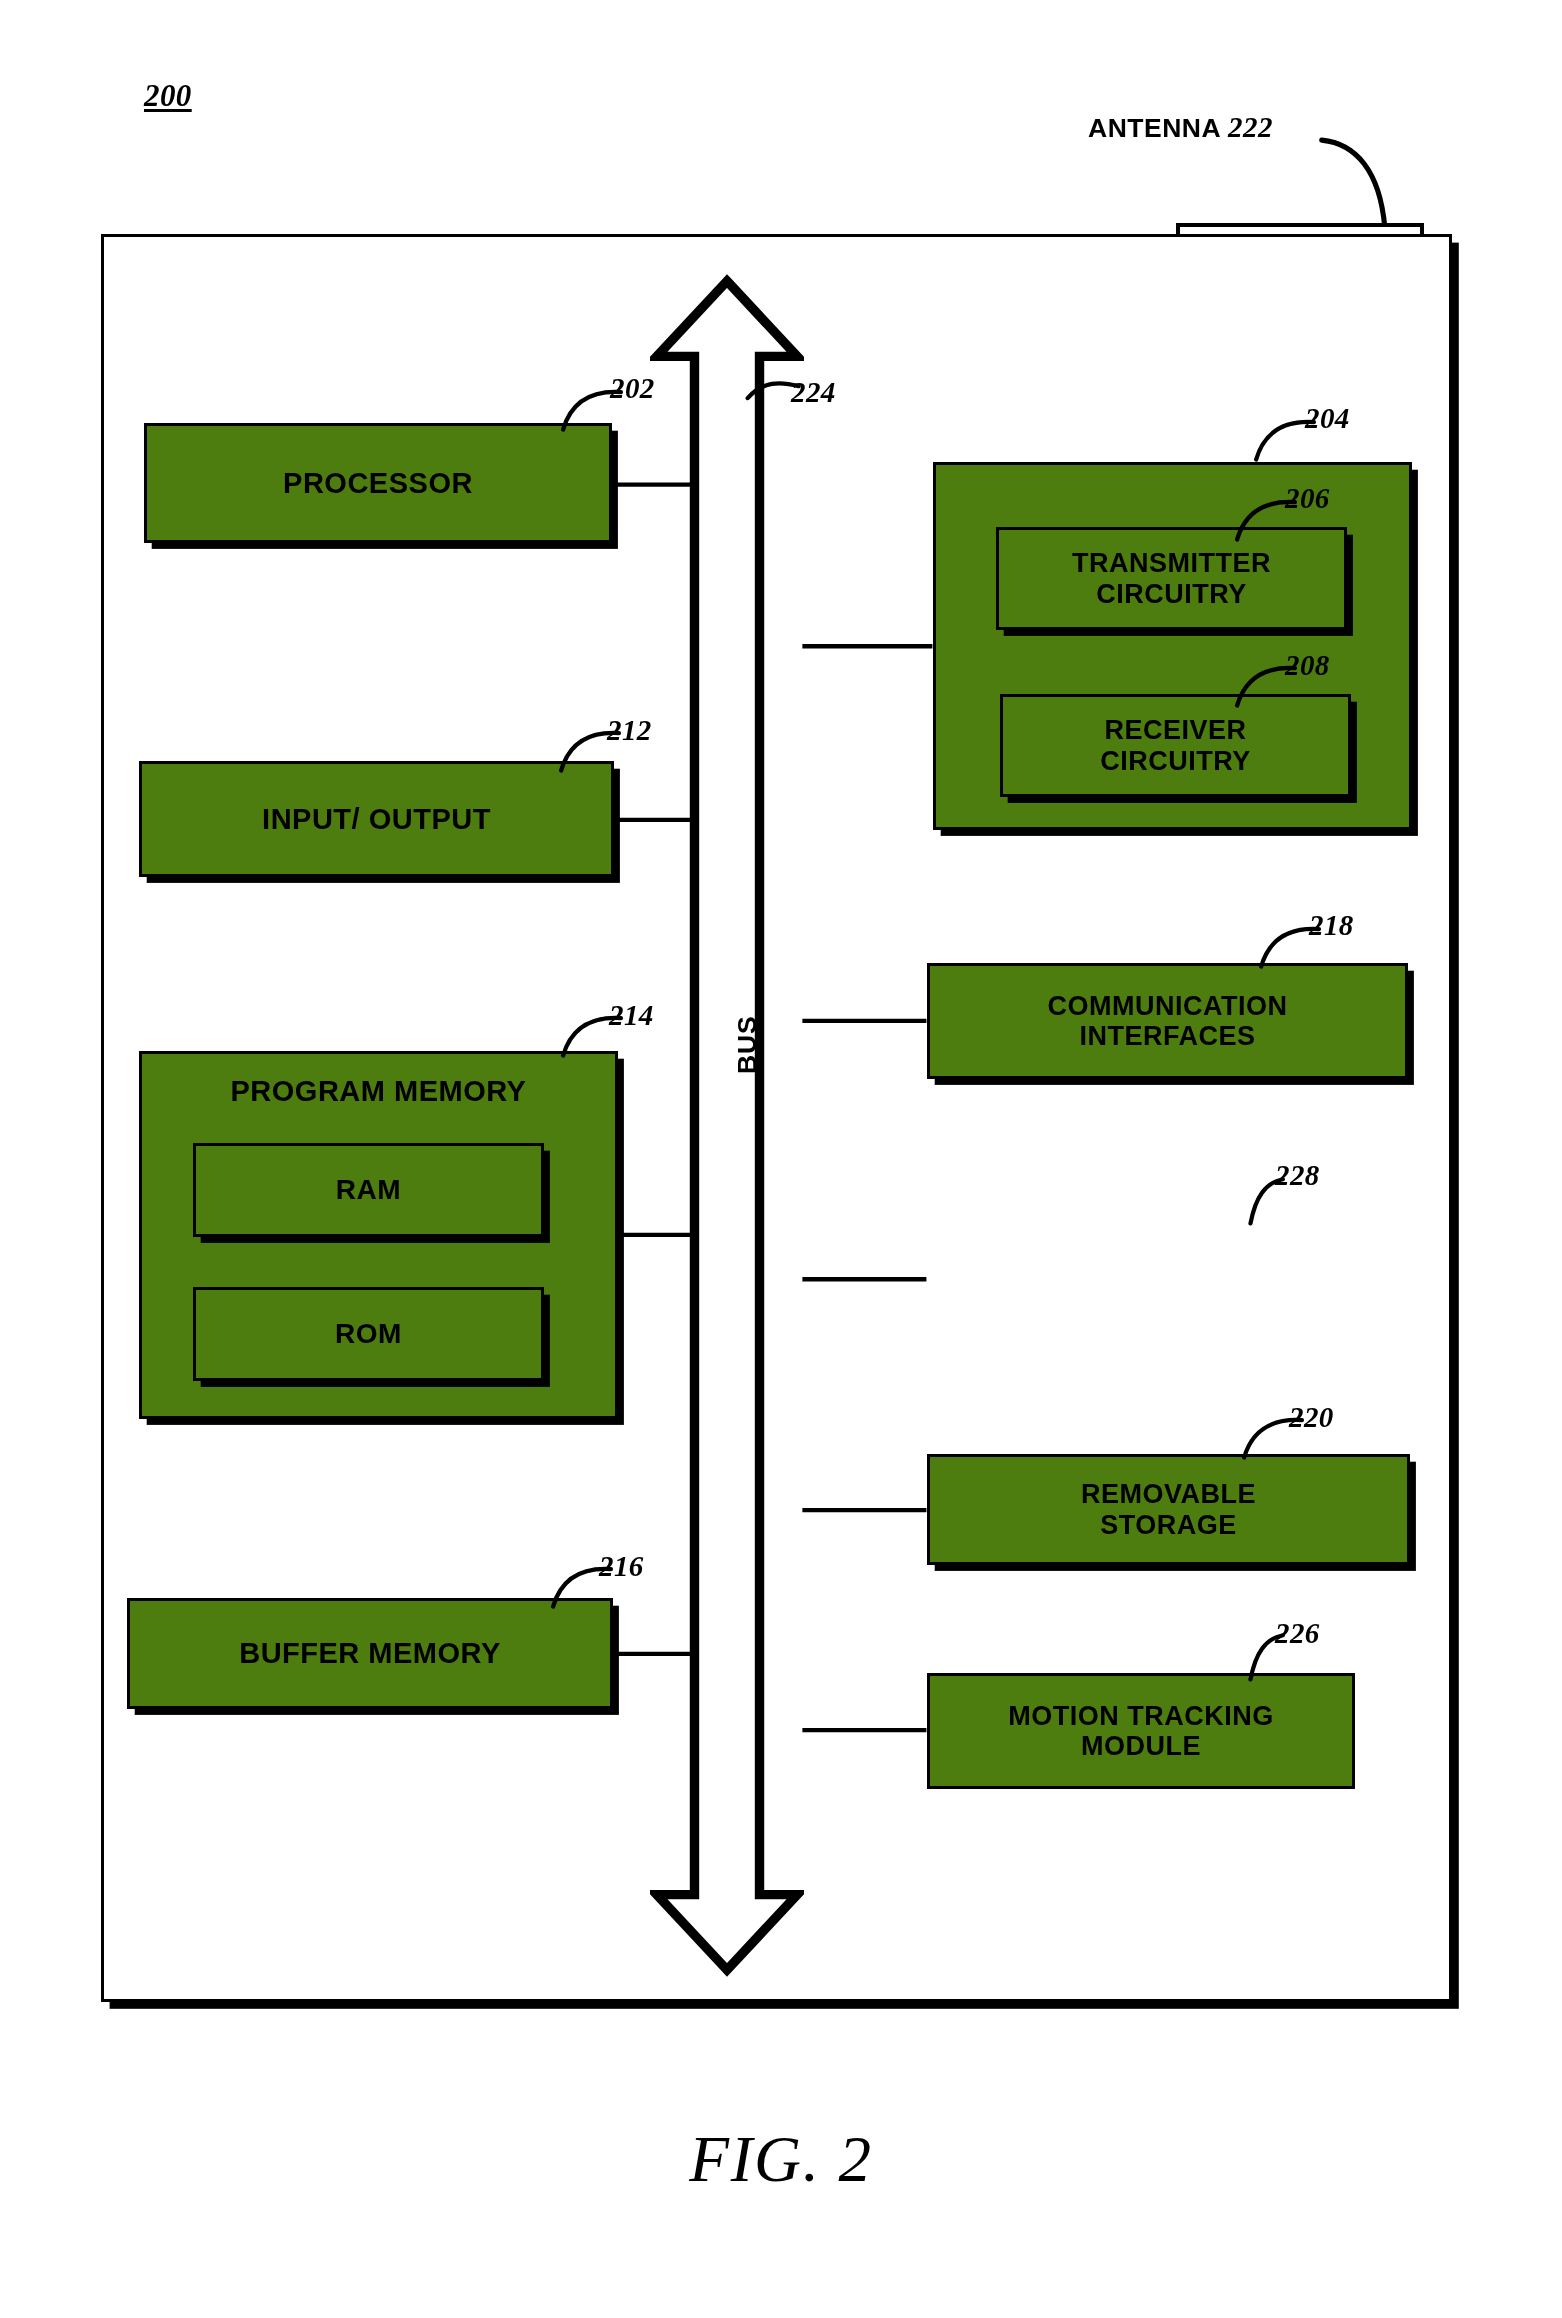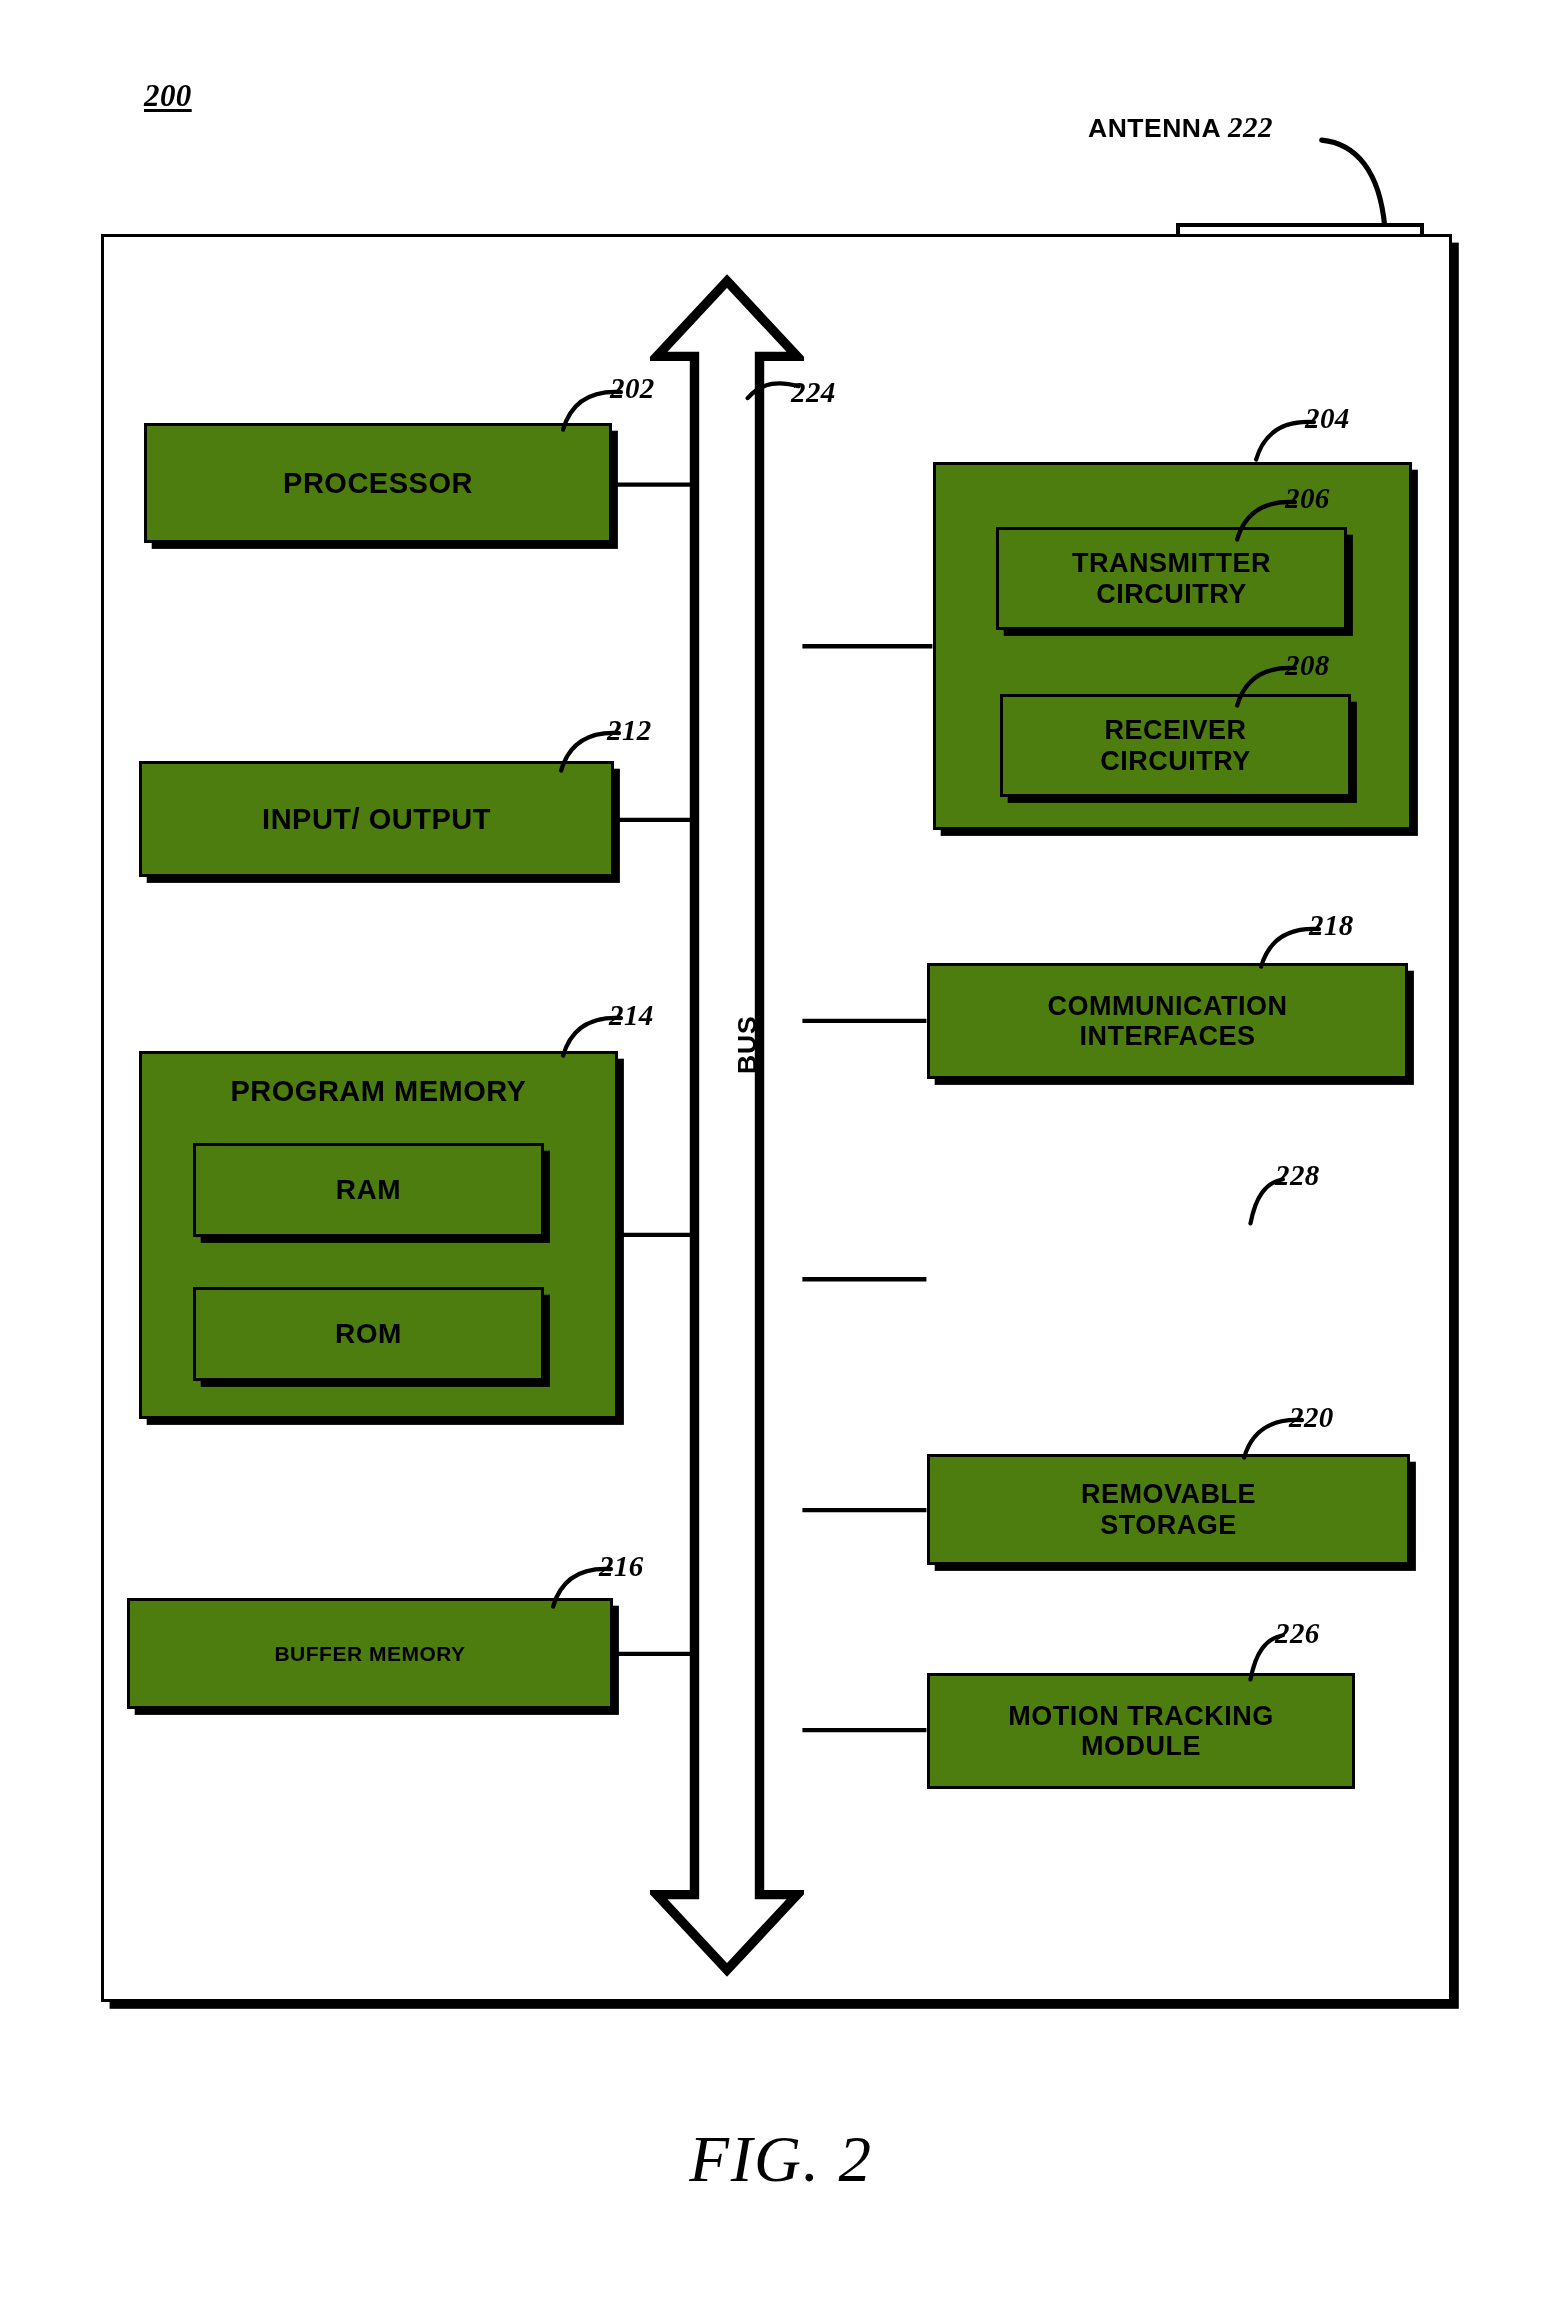--- a/index.html
+++ b/index.html
@@ -103,21 +103,21 @@
   }
   .blk.shadow { box-shadow: 6.8px 6.8px 0 -0.9px #000; }
   .blk.thin   { border-width: 3.4px; }
 
   .lbl { pointer-events: none; }
 
   
   #blk-processor   { left: 144px;  top: 423px;  width: 468px; height: 120px; font-size: 29px; }
   #blk-io          { left: 139px;  top: 761px;  width: 475px; height: 116px; font-size: 29px; }
   #blk-progmem     { left: 139px;  top: 1051px; width: 479px; height: 368px; }
-  #blk-buffermem   { left: 127px;  top: 1598px; width: 486px; height: 111px; font-size: 21px; }
+  #blk-buffermem   { left: 127px;  top: 1598px; width: 486px; height: 111px; font-size: 29px; }
 
   #blk-progmem {
     display: block;
     position: absolute;
   }
   .progmem-title {
     position: absolute;
     left: 0; right: 0;
     top: 20.5px;
     text-align: center;

